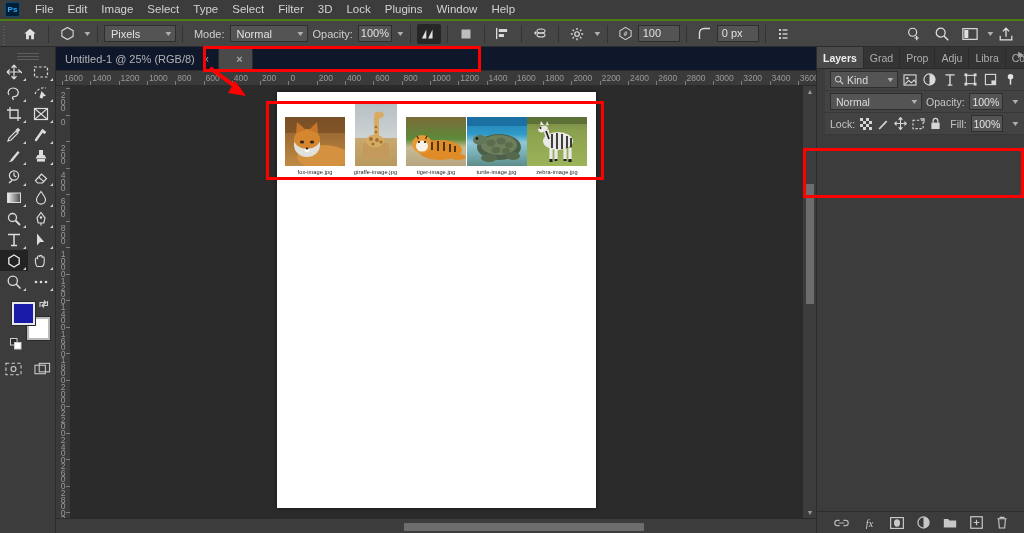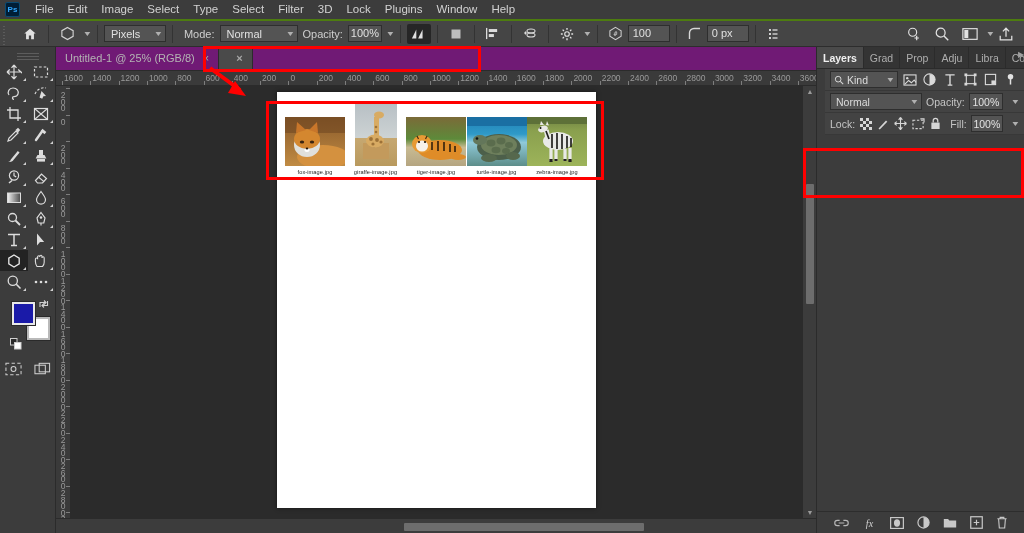--- a/index.html
+++ b/index.html
@@ -93,21 +93,21 @@
     position: absolute; left: 27px; top: 19px; width: 23px; height: 23px;
     background: #ffffff; border: 2px solid #b9b9b9; outline: 1px solid #2a2a2a;
   }
   .sw-swap { position: absolute; right: 6px; top: 0px; font-size: 10px; color: #d0d0d0; }
   .sw-def { position: absolute; left: 10px; bottom: 4px; }
   .tb-bottom { display: flex; justify-content: center; gap: 12px; margin-top: 6px; }
 
   
   .tabstrip {
     position: absolute; left: 56px; top: 47px; width: 760px; height: 24px;
-    background: #701a75; display: flex; align-items: flex-end;
+    background: #0f172a; display: flex; align-items: center;
     border-bottom: 1px solid #2b2b2b;
   }
   .doctab {
     height: 24px; display: flex; align-items: center; padding: 0 9px;
     font-size: 11px; color: #b4b4b4; border-right: 1px solid #2b2b2b;
     white-space: nowrap;
   }
   .doctab.active { background: #4a4a4a; color: #e8e8e8; font-weight: bold; }
   .doctab .x { margin-left: 8px; font-size: 11px; color: #a8a8a8; }
 
@@ -284,21 +284,21 @@
     <div class="ob-sep"></div>
 
     <div class="ob-ico">
       <svg width="15" height="15" viewBox="0 0 16 16">
           <polygon points="8,1.5 14,5 14,11 8,14.5 2,11 2,5" fill="none" stroke="#d4d4d4" stroke-width="1.2"></polygon>
         </svg>
     </div>
     <span class="caret">▼</span>
     <div class="ob-sep"></div>
 
-    <div class="combo" style="width:62px">
+    <div class="combo" style="width:72px">
       <span>Pixels</span>
       <span class="caret">▼</span>
     </div>
     <div class="ob-sep"></div>
 
     <span class="ob-label">Mode:</span>
     <div class="combo" style="width:78px">
       <span>Normal</span>
       <span class="caret">▼</span>
     </div>

